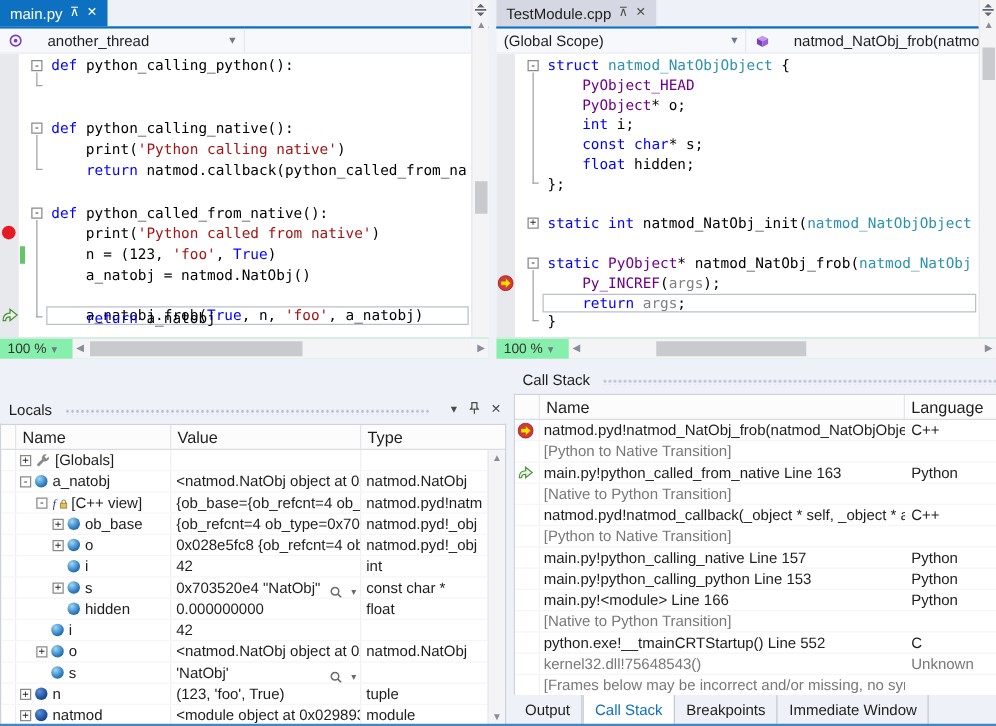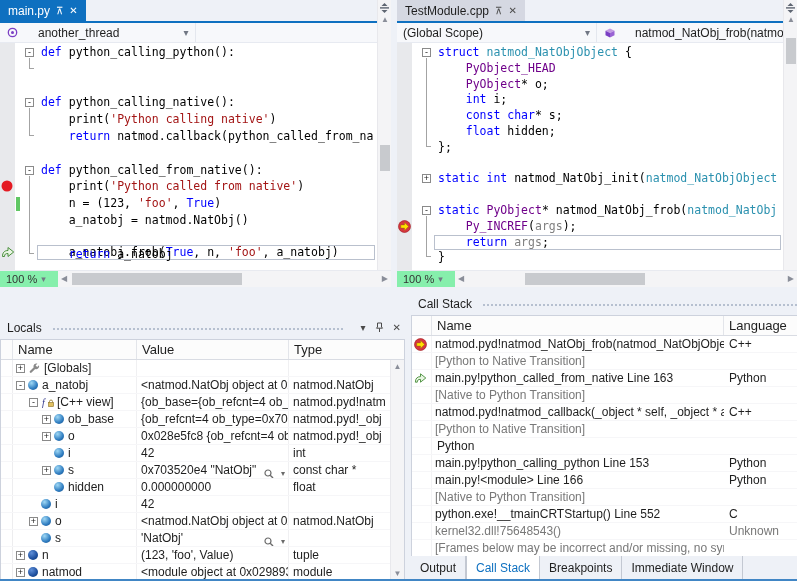--- a/index.html
+++ b/index.html
@@ -407,21 +407,21 @@
               </span></span>
             <span class="ltyp"></span>
           </div>
           <div class="lrow">
             <span class="lgut"></span>
             <span class="lname" style="padding-left: 3px;">
               <span class="exp">+</span>
               <span class="sphere sphere-dark"></span>
               <span>n</span>
             </span>
-            <span class="lval"><span>(123, 'foo', Value)</span></span>
+            <span class="lval"><span>(123, 'foo', True)</span></span>
             <span class="ltyp">tuple</span>
           </div>
           <div class="lrow">
             <span class="lgut"></span>
             <span class="lname" style="padding-left: 3px;">
               <span class="exp">+</span>
               <span class="sphere sphere-dark"></span>
               <span>natmod</span>
             </span>
             <span class="lval"><span>&lt;module object at 0x029893f</span></span>
@@ -496,20 +496,21 @@
             <span class="cname">natmod.pyd!natmod_callback(_object * self, _object * a</span>
             <span class="clang">C++</span>
           </div>
           <div class="crow dim">
             <span class="cgut"></span>
             <span class="cname">[Python to Native Transition]</span>
             <span class="clang"></span>
           </div>
           <div class="crow">
             <span class="cgut"></span>
+            <span class="cname">main.py!python_calling_native Line 157</span>
             <span class="clang">Python</span>
           </div>
           <div class="crow">
             <span class="cgut"></span>
             <span class="cname">main.py!python_calling_python Line 153</span>
             <span class="clang">Python</span>
           </div>
           <div class="crow">
             <span class="cgut"></span>
             <span class="cname">main.py!&lt;module&gt; Line 166</span>

